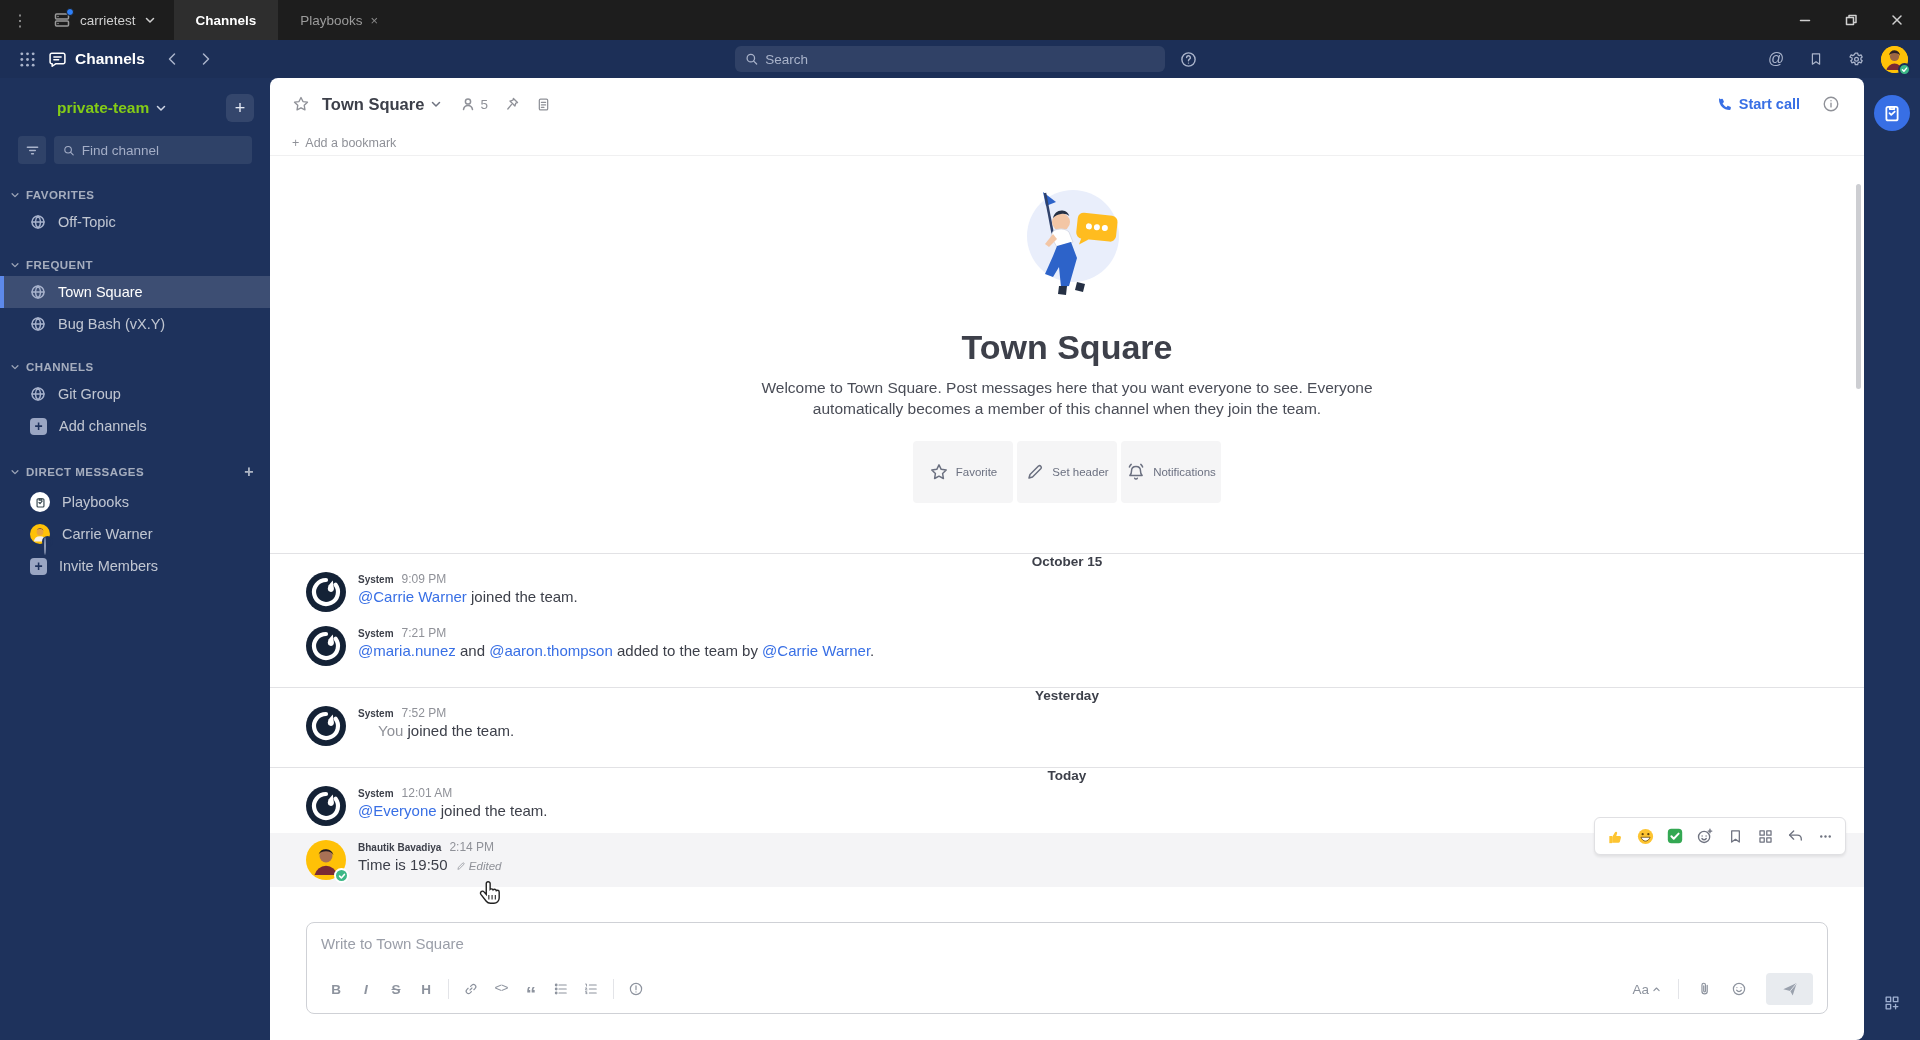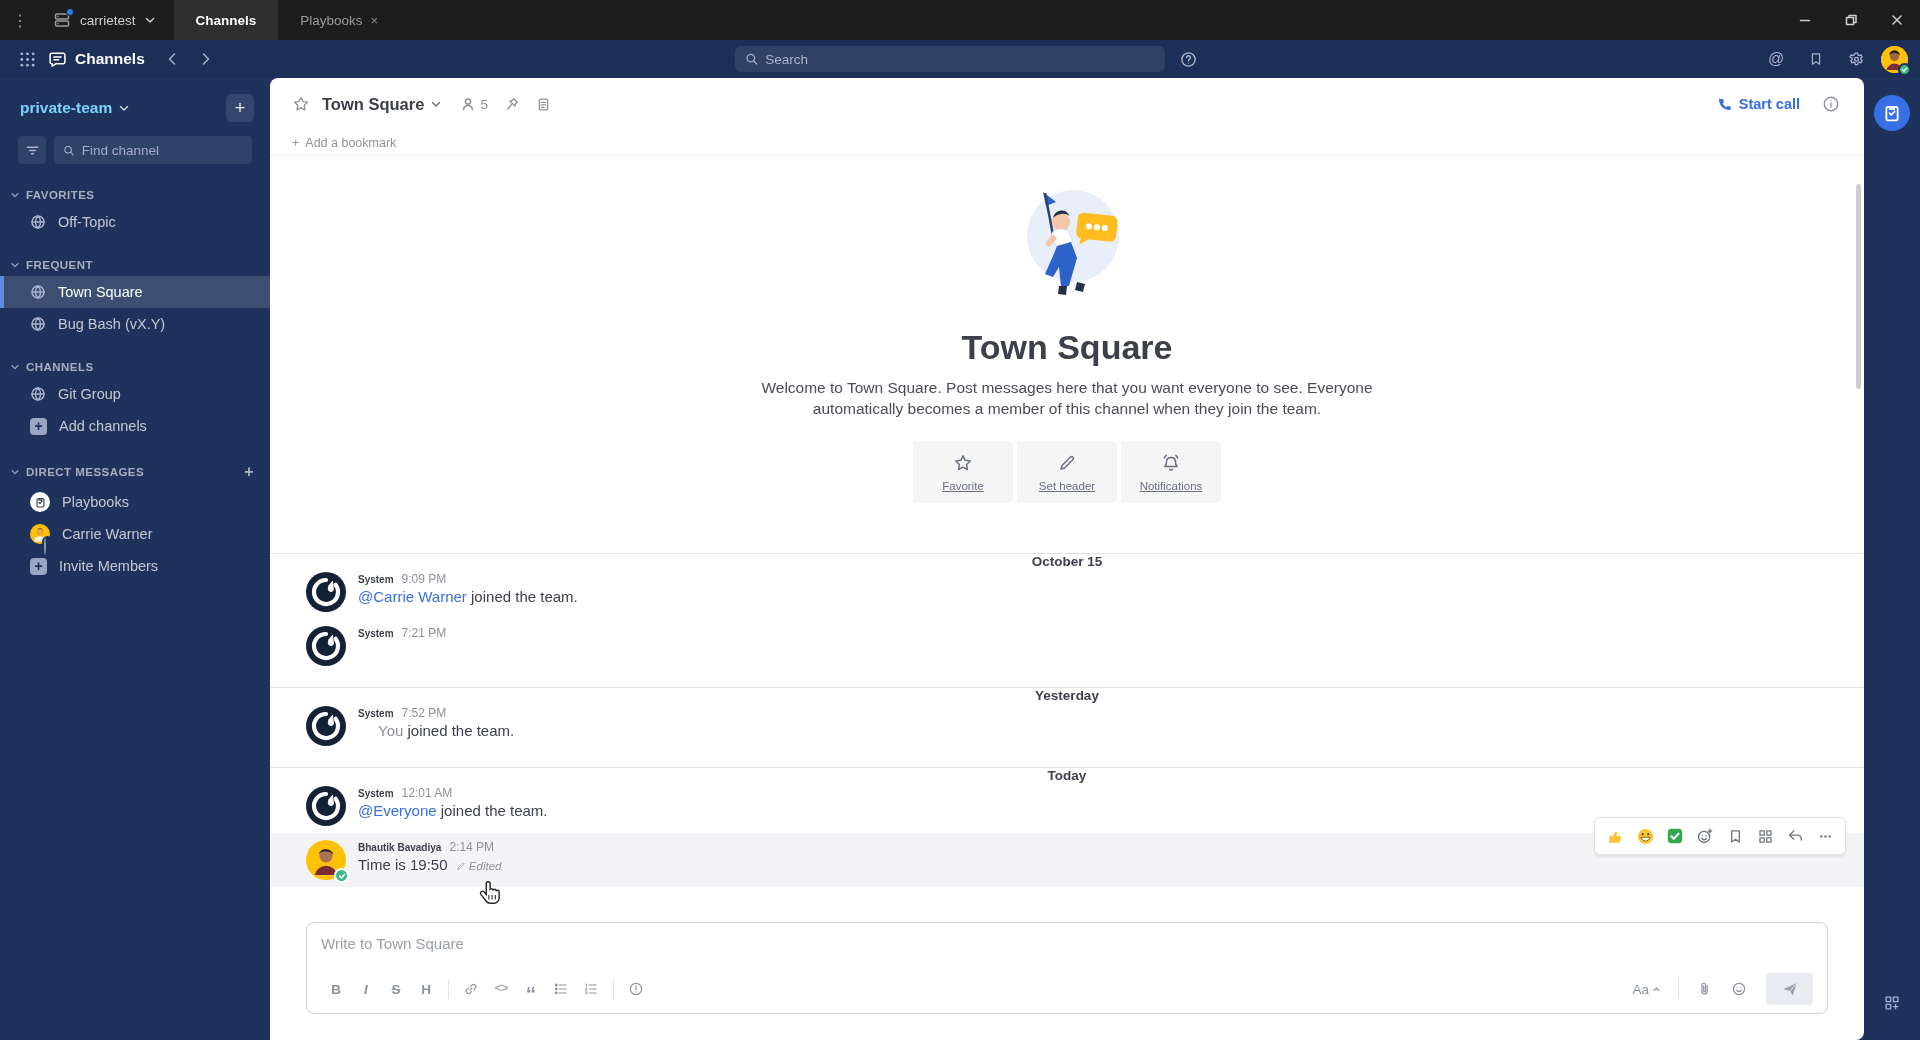--- a/index.html
+++ b/index.html
@@ -34,21 +34,21 @@
   .avatar-sm .disc { width:27px; height:27px; border-radius:50%; background:#ffc107; overflow:hidden; }
   .status-on { position:absolute; right:-3px; bottom:-3px; width:13px; height:13px; border-radius:50%; background:#3db887; border:2px solid #1c2f57; display:flex; align-items:center; justify-content:center; }
   .status-on svg { width:7px; height:7px; }
 
   
   .app-body { height:962px; display:flex; background:#1e325c; }
 
   
   .sidebar { width:270px; flex:none; color:rgba(255,255,255,.72); font-size:14.5px; }
   .team-row { display:flex; align-items:center; padding:16px 16px 8px 20px; }
-  .team-name { font-size:15.5px; font-weight:700; color:#7dd3fc; }
+  .team-name { font-size:15.5px; font-weight:700; color:#84cc16;margin-left:37px; }
   .team-chev { margin-left:6px; color:#cfd6e6; }
   .team-add { margin-left:auto; width:28px; height:28px; border-radius:6px; background:rgba(255,255,255,.1); color:#e5eaf5; font-size:18px; display:flex; align-items:center; justify-content:center; }
   .find-row { display:flex; gap:8px; padding:6px 18px 4px 18px; }
   .filter-btn { width:28px; height:28px; border-radius:4px; background:rgba(255,255,255,.08); display:flex; align-items:center; justify-content:center; color:#aab4cb; }
   .find-box { flex:1; height:28px; border-radius:4px; background:rgba(255,255,255,.08); display:flex; align-items:center; gap:7px; padding:0 9px; color:#a4aec7; }
   .find-box input { background:transparent; border:none; outline:none; width:100%; color:#c9d1e4; font-size:13.5px; font-family:inherit; }
   .find-box input::placeholder { color:#a4aec7; }
   .sb-section { margin-top:16px; }
   .sb-head { display:flex; align-items:center; gap:6px; padding:5px 16px 5px 10px; font-size:11.5px; font-weight:700; letter-spacing:.04em; color:rgba(255,255,255,.6); }
   .sb-head .chev { color:rgba(255,255,255,.56); }
@@ -76,21 +76,21 @@
   .bm-bar { height:26px; display:flex; align-items:center; gap:6px; padding-left:22px; color:#8f9198; font-size:12.5px; border-bottom:1px solid #f0f0f1; }
 
   .msg-area { flex:1; overflow:hidden; position:relative; }
   .scroll-thumb { position:absolute; right:3px; top:28px; width:5px; height:205px; background:#cdced2; border-radius:3px; }
 
   .intro { text-align:center; padding-top:20px; }
   .intro-illu { display:flex; justify-content:center; }
   .intro h1 { font-size:34px; font-weight:600; color:#3d404a; margin-top:22px; }
   .intro p { font-size:15.5px; color:#4a4d57; line-height:21px; margin:10px auto 0; width:660px; }
   .intro-actions { margin-top:22px; display:flex; justify-content:center; gap:4px; }
-  .intro-btn { width:100px; height:62px; background:#f5f5f6; border:none; border-radius:4px; color:#6b7080; display:flex; flex-direction:column; align-items:center; justify-content:center; gap:7px; font-size:11.5px; font-family:inherit;text-decoration:underline; }
+  .intro-btn { width:100px; height:62px; background:#f5f5f6; border:none; border-radius:4px; color:#6b7080; display:flex; flex-direction:row; align-items:center; justify-content:center; gap:7px; font-size:11.5px; font-family:inherit; }
 
   .day-div { position:relative; height:24px; display:flex; align-items:center; justify-content:center; }
   .day-div.first { margin-top:38px; }
   .day-div { margin-top:2px; }
   .day-div::before { content:""; position:absolute; left:0; right:0; top:50%; height:1px; background:#e2e2e5; }
   .day-div span { position:relative; background:#fff; padding:0 12px; font-size:13.5px; font-weight:600; color:#3d404a;margin-top:16px; }
 
   .post { position:relative; display:flex; gap:12px; padding:7px 40px 7px 36px; }
   .post.hovered { background:#f4f4f6; }
   .post-av { width:40px; height:40px; flex:none; position:relative; }
@@ -528,20 +528,21 @@
               <circle cx="20" cy="20" r="20" fill="#142236"></circle>
               <path d="M20 8 a12 12 0 1 0 9.6 4.8" stroke="#fff" stroke-width="4.2" fill="none" stroke-linecap="round"></path>
               <path d="M26.8 8.6l1.1 8.1c.1 1.8-1.3 3.3-3.1 3.3-1.8 0-3.2-1.6-3-3.4l.7-3.2z" fill="#fff"></path>
             </svg>
         </div>
         <div>
           <div class="post-head">
               <span class="post-name">System</span>
               <span class="post-time">7:21 PM</span>
             </div>
+          <div class="post-text"><span class="mention">@maria.nunez</span><span> and </span><span class="mention">@aaron.thompson</span><span> added to the team by </span><span class="mention">@Carrie Warner</span><span>.</span></div>
         </div>
       </div>
 
       <div class="day-div">
           <span>Yesterday</span>
         </div>
 
       <div class="post">
         <div class="post-av">
           <svg width="40" height="40" viewBox="0 0 40 40">

